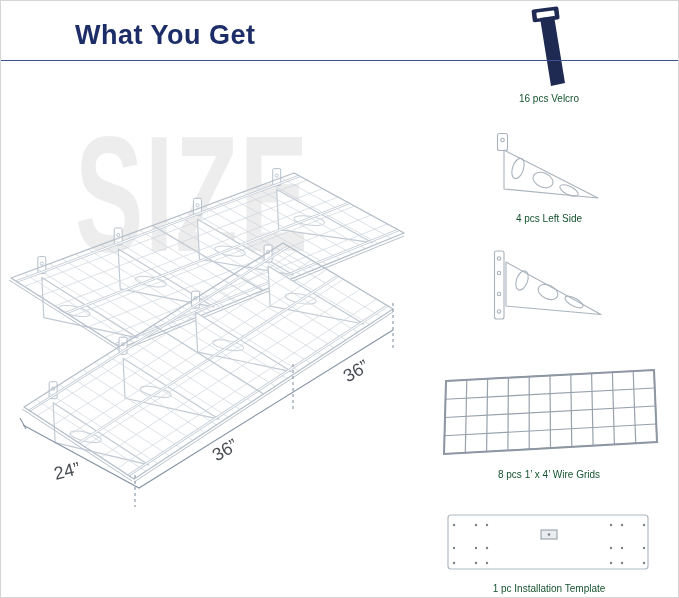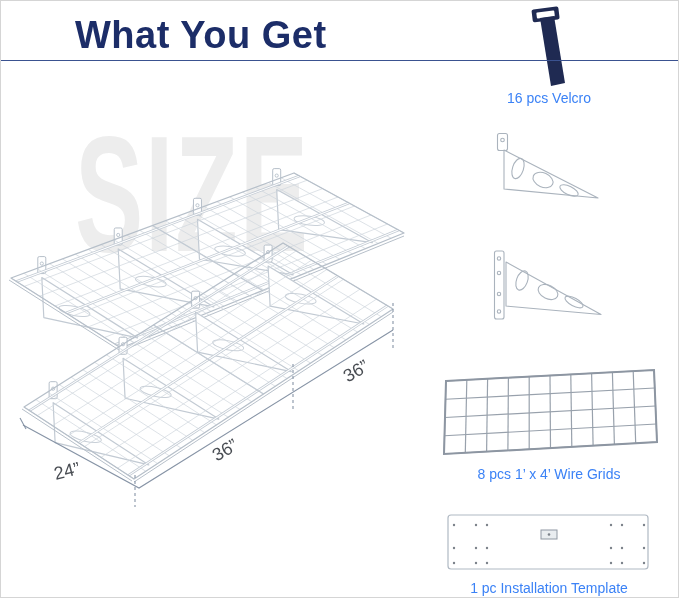--- a/index.html
+++ b/index.html
@@ -3,29 +3,29 @@
 <meta charset="utf-8">
 <style>
   html,body{margin:0;padding:0;background:#ffffff;}
   #page{
     position:relative;width:679px;height:598px;background:#ffffff;
     border:1px solid #d5d5d5;box-sizing:border-box;overflow:hidden;
     font-family:"Liberation Sans", sans-serif;
   }
   #title{
     position:absolute;left:74px;top:13px;z-index:3;
-    font-size:38px;font-weight:bold;color:#1c2d68;letter-spacing:0.5px;line-height:42px;
+    font-size:27px;font-weight:bold;color:#1c2d68;letter-spacing:0.5px;line-height:42px;
   }
   #divider{
     position:absolute;left:0;top:59px;width:679px;height:0;z-index:3;
     border-top:1.4px solid #3a5290;
   }
   .caption{
     position:absolute;left:440px;width:216px;z-index:4;
-    text-align:center;font-size:14px;line-height:17px;color:#3b82f6;
+    text-align:center;font-size:10px;line-height:17px;color:#14532d;
   }
   #cap-velcro{top:89px;}
   #cap-left{top:209px;}
   #cap-right{top:323px;}
   #cap-grids{top:465px;}
   #cap-template{top:579px;text-align:center;}
   svg.layer{position:absolute;left:0;top:0;z-index:1;}
   svg.icon{position:absolute;z-index:2;}
 </style>
 </head>
@@ -238,15 +238,16 @@
         <circle cx="486" cy="562" r="1.2" fill="#7b828a"></circle>
         <circle cx="610" cy="562" r="1.2" fill="#7b828a"></circle>
         <circle cx="621" cy="562" r="1.2" fill="#7b828a"></circle>
         <circle cx="643" cy="562" r="1.2" fill="#7b828a"></circle>
       </g>
     <rect x="540" y="529" width="16" height="9" fill="#e9edf0" stroke="#8f98a3" stroke-width="1"></rect>
     <circle cx="548" cy="533.5" r="1.3" fill="#7b828a"></circle>
   </svg>
 
   <div class="caption" id="cap-velcro">16 pcs Velcro</div>
+  <div class="caption" id="cap-left">4 pcs Left Side</div>
   <div class="caption" id="cap-grids">8 pcs 1’ x 4’ Wire Grids</div>
   <div class="caption" id="cap-template">1 pc Installation Template</div>
 </div>
 
 </body></html>

